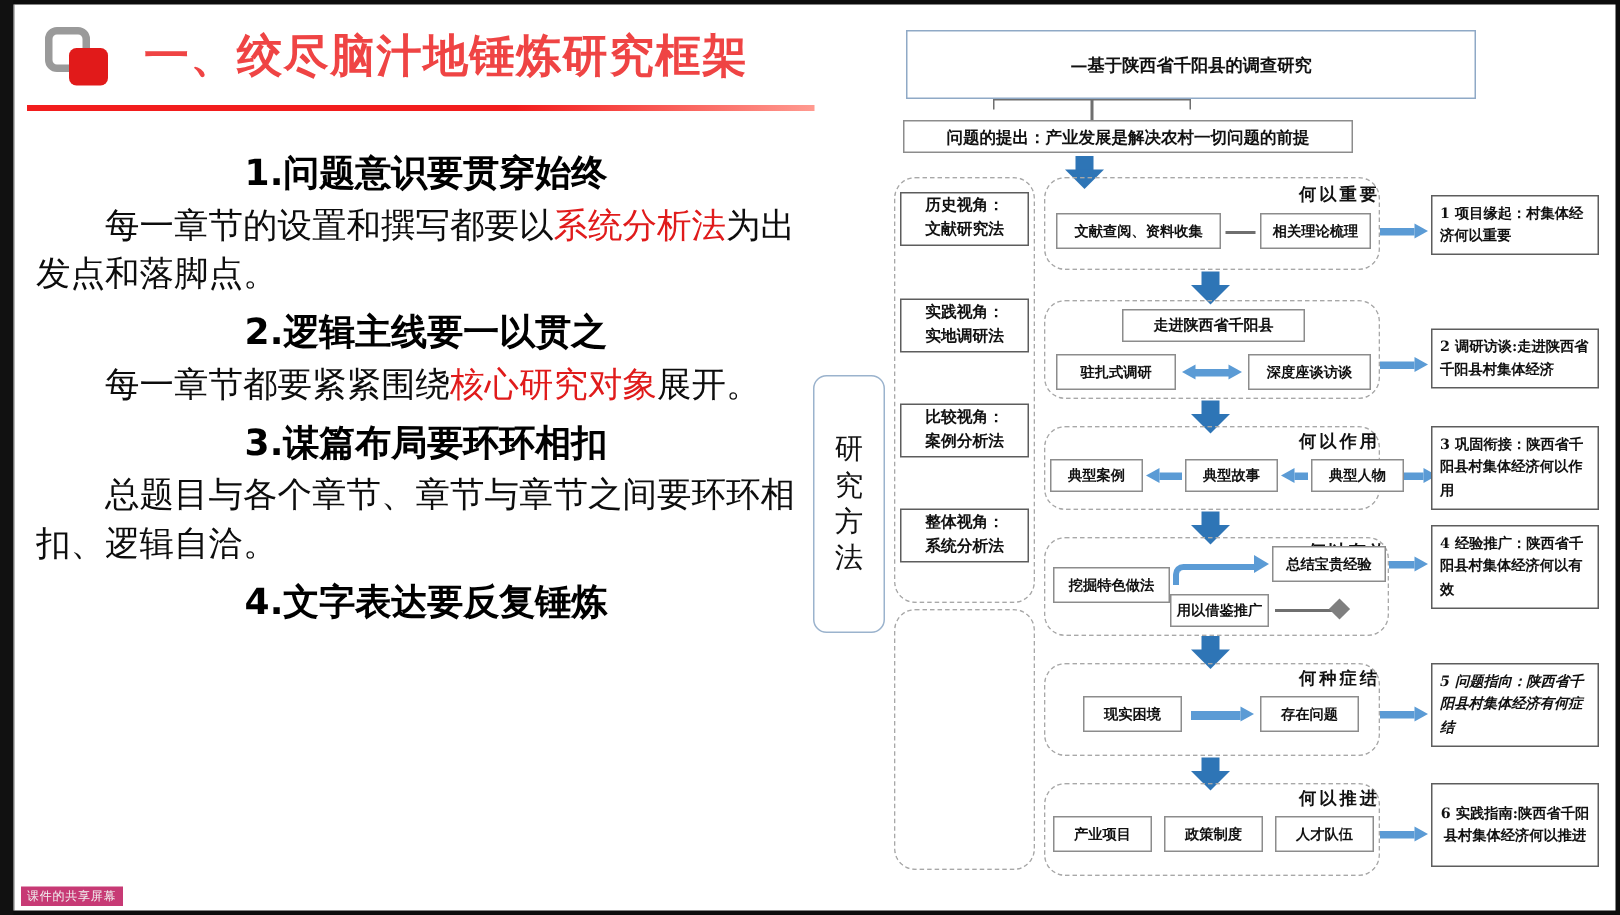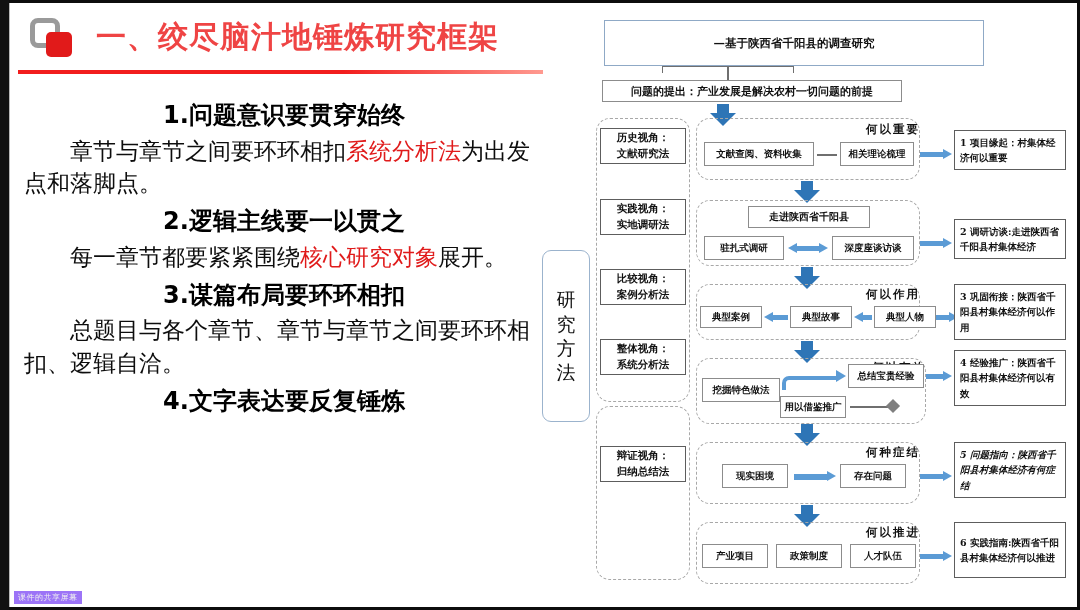--- a/index.html
+++ b/index.html
@@ -98,21 +98,21 @@
   .vlabel{
     position:absolute;left:6px;top:236px;width:46px;height:170px;
     border:1.4px solid #9bb3cd;border-radius:9px;background:#fff;
     display:flex;flex-direction:column;align-items:center;justify-content:center;
     font-family:"DejaVu Serif","Liberation Serif",serif;font-size:19px;color:#111;line-height:1.28;
   }
 
   
   .watermark{
     position:absolute;left:14px;bottom:6px;
-    background:#8b5cf6;color:#efefef;font-size:8px;letter-spacing:0.5px;
+    background:#be185d;color:#efefef;font-size:8px;letter-spacing:0.5px;
     padding:1px 4px;opacity:.85;font-family:"DejaVu Sans",sans-serif;z-index:28;
   }
 </style>
 </head>
 <body>
 
 <div id="slide">
 
   <div class="frame-top"></div>
   <div class="frame-bottom"></div>
@@ -125,21 +125,21 @@
       <div class="ring"></div>
       <div class="sq"></div>
     </div>
     <div class="title">一、绞尽脑汁地锤炼研究框架</div>
   </div>
   <div class="rule"></div>
 
   <div class="body-text">
 
     <p class="h-item">1.问题意识要贯穿始终</p>
-    <p class="p-item"><span>章节与章节之间要环环相扣</span><span class="rd">系统分析法</span><span>为出发点和落脚点。</span></p>
+    <p class="p-item"><span>每一章节的设置和撰写都要以</span><span class="rd">系统分析法</span><span>为出发点和落脚点。</span></p>
 
     <p class="h-item">2.逻辑主线要一以贯之</p>
     <p class="p-item"><span>每一章节都要紧紧围绕</span><span class="rd">核心研究对象</span><span>展开。</span></p>
 
     <p class="h-item">3.谋篇布局要环环相扣</p>
     <p class="p-item">总题目与各个章节、章节与章节之间要环环相扣、逻辑自洽。</p>
 
     <p class="h-item">4.文字表达要反复锤炼</p>
   </div>
 
@@ -191,26 +191,20 @@
       </div>
     </div>
     <div class="box b-med" style="left:64px;top:325px;width:86px;height:36px;">
       <div class="cn" style="font-size:10.5px;line-height:1.5;">
         <div>整体视角：</div>
         <div>系统分析法</div>
       </div>
     </div>
 
     <div class="dashbox" style="left:60px;top:392px;width:94px;height:174px;"></div>
-    <div class="box b-med" style="left:64px;top:432px;width:86px;height:36px;">
-      <div class="cn" style="font-size:10.5px;line-height:1.5;">
-        <div>辩证视角：</div>
-        <div>归纳总结法</div>
-      </div>
-    </div>
 
     <div class="dashbox" style="left:160px;top:104px;width:224px;height:62px;"></div>
     <div class="sec-label cn" style="left:160px;top:108px;width:224px;">何以重要</div>
     <div class="box b-thin" style="left:168px;top:128px;width:110px;height:24px;">
       <span class="cn" style="font-size:9.5px;">文献查阅、资料收集</span>
     </div>
     <div class="hline" style="left:281px;top:140px;width:20px;"></div>
     <div class="box b-thin" style="left:304px;top:128px;width:74px;height:24px;">
       <span class="cn" style="font-size:9.5px;">相关理论梳理</span>
     </div>
@@ -350,20 +344,20 @@
     <div class="box b-med" style="left:418px;top:270px;width:112px;height:56px;padding:2px 5px;">
       <span class="cn" style="font-size:9.5px;line-height:1.6;text-align:left;">3 巩固衔接：陕西省千阳县村集体经济何以作用</span>
     </div>
     <div class="box b-med" style="left:418px;top:336px;width:112px;height:56px;padding:2px 5px;">
       <span class="cn" style="font-size:9.5px;line-height:1.6;text-align:left;">4 经验推广：陕西省千阳县村集体经济何以有效</span>
     </div>
     <div class="box b-med" style="left:418px;top:428px;width:112px;height:56px;padding:2px 5px;">
       <span class="cn" style="font-size:9.5px;line-height:1.6;text-align:left;font-style:italic;">5 问题指向：陕西省千阳县村集体经济有何症结</span>
     </div>
     <div class="box b-med" style="left:418px;top:508px;width:112px;height:56px;padding:2px 5px;">
-      <span class="cn" style="font-size:9.5px;line-height:1.6;text-align:left;">6 实践指南:陕西省千阳县村集体经济何以推进</span>
+      <span class="cn" style="font-size:9.5px;line-height:1.6;text-align:center;">6 实践指南:陕西省千阳县村集体经济何以推进</span>
     </div>
 
   </div>
 
   <div class="watermark">课件的共享屏幕</div>
 
 </div>
 
 </body></html>

